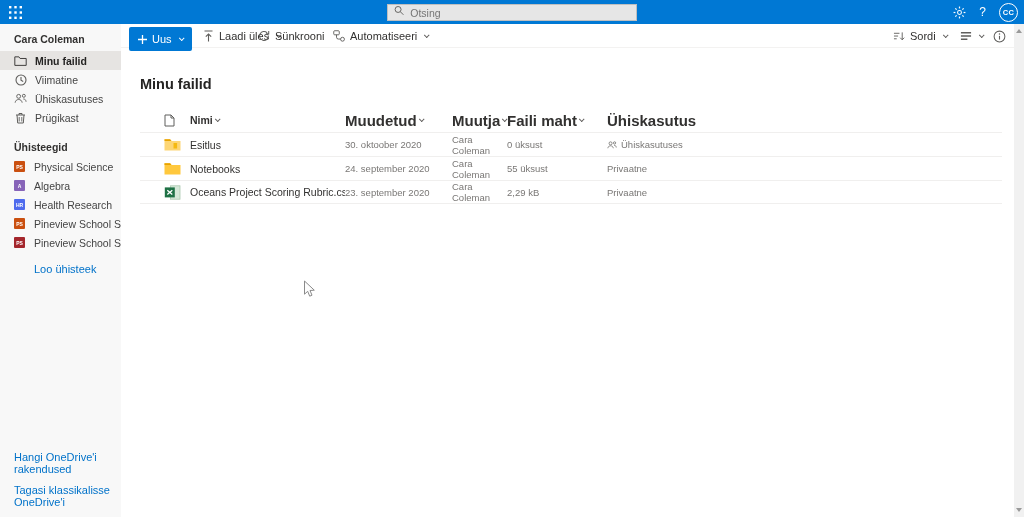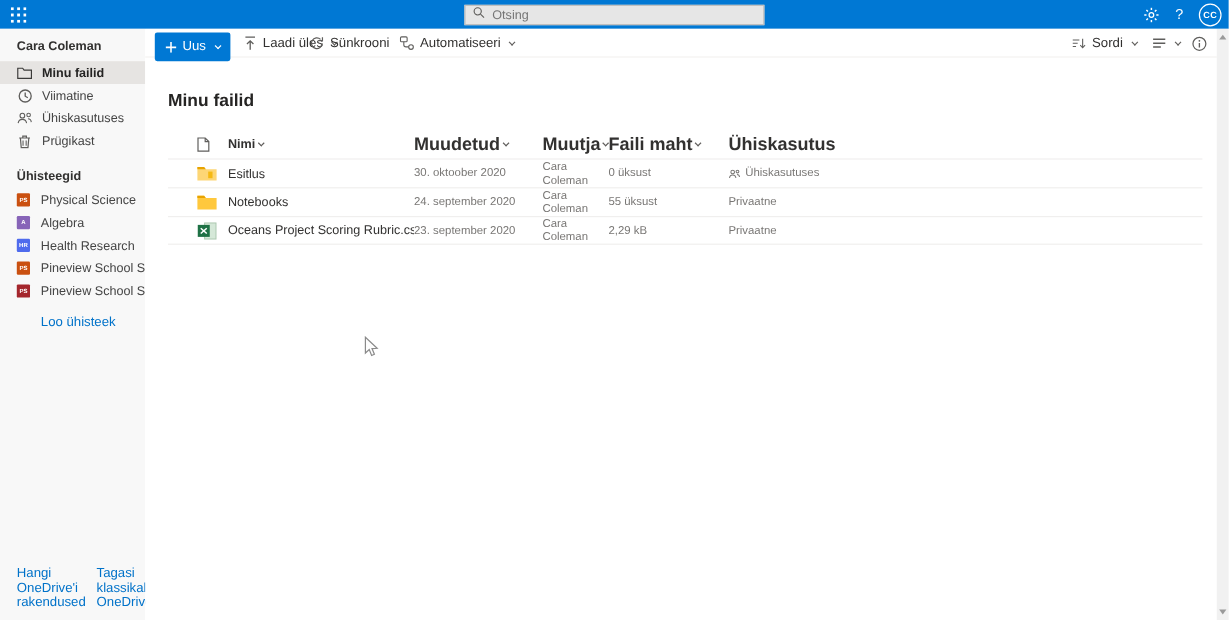--- a/index.html
+++ b/index.html
@@ -30,21 +30,21 @@
   .sb-item.sel { background:#e6e4e2; font-weight:700; color:#252423; }
   .sb-item .ic { width:13px; height:13px; display:flex; align-items:center; justify-content:center;
     color:#5f5e5c; flex:none; }
   .sb-section { padding:14px 0 4px 14px; font-size:10.5px; font-weight:700; color:#323130; }
   .sb-lib { height:19px; display:flex; align-items:center; padding-left:14px; gap:9px;
     font-size:10.5px; color:#444; cursor:pointer; white-space:nowrap; overflow:hidden; }
   .lib-sq { width:11px; height:11px; flex:none; display:flex; align-items:center; justify-content:center;
     color:#fff; font-size:5px; font-weight:700; border-radius:1px; }
   .sb-link { font-size:11px; color:#0072c9; cursor:pointer; }
   .sb-create { padding:7px 0 0 34px; }
-  .sb-footer { position:absolute; left:14px; bottom:9px; display:flex; gap:9px; }
+  .sb-footer { position:absolute; left:14px; bottom:9px; display:flex; flex-direction:column; gap:9px; }
 
   
   .main { position:absolute; left:121px; top:24px; width:893px; height:493px; background:#fff; }
   .toolbar { position:absolute; left:0; top:0; width:893px; height:24px; border-bottom:1px solid #f3f2f1; }
   .btn-new { position:absolute; left:8px; top:3px; height:18px; background:#0078d4; color:#fff;
     border:none; border-radius:2px; font-size:11px; padding:12px 9px; display:flex; align-items:center;
     gap:5px; cursor:pointer; font-family:inherit; }
   .tbtn { position:absolute; top:3px; height:18px; display:flex; align-items:center; gap:5px;
     font-size:11px; color:#323130; cursor:pointer; background:none; border:none; font-family:inherit; }
   .tbtn .ic { color:#5f5e5c; display:flex; align-items:center; }

